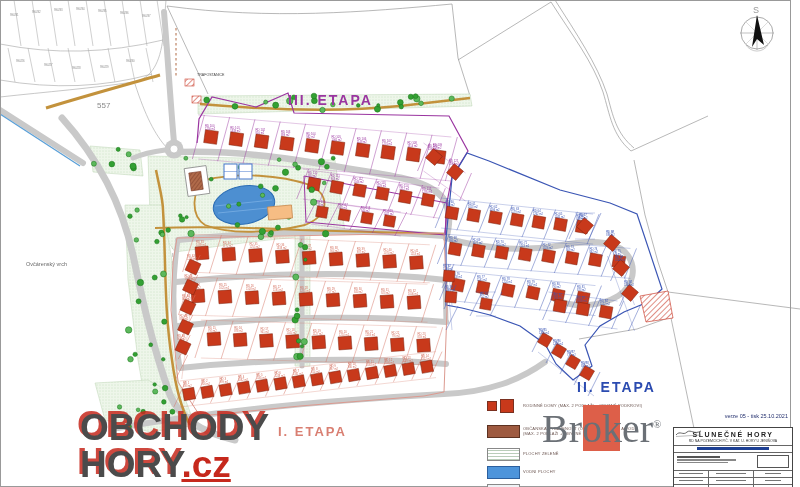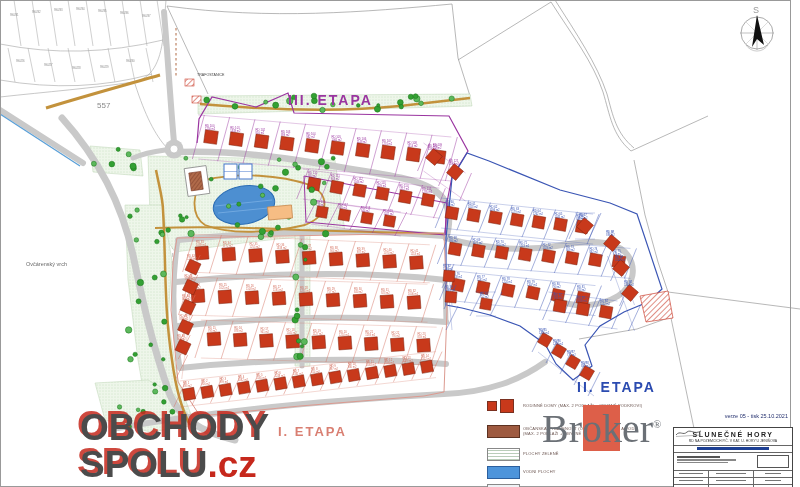--- a/index.html
+++ b/index.html
@@ -34,21 +34,21 @@
   .logobox{width:30px;height:11px;border:0.6px solid #555;margin:2.5px 3px 0 0;align-self:flex-start;}
   .tb-table{width:100%;}
   .tb-tr{display:flex;border-bottom:0.5px solid #666;height:6px;}
   .tb-td{border-right:0.5px solid #666;display:flex;align-items:center;}
   .tb-td .bar{width:70%;margin:0 auto;height:1.5px;background:#777;}
   
   .wm-reality{position:absolute;left:80px;top:409px;z-index:50;line-height:37px;
       font-weight:800;font-size:37px;letter-spacing:0px;color:#4b4b4b;
       font-family:"Liberation Sans",sans-serif;
       text-shadow:-3px -3px 0 rgba(198,40,28,.85);}
-  .wm-reality .cz{color:#c6281c;text-shadow:none;}
+  .wm-reality .cz{color:#c6281c;text-shadow:none;text-decoration:underline;}
   .wm-broker{position:absolute;left:540px;top:398px;width:270px;height:90px;z-index:40;
       font-family:"Liberation Serif",serif;color:#6b7076;}
   .wm-broker .sq{position:absolute;left:43px;top:7px;width:37px;height:46px;background:#dd5f49;}
   .wm-broker .l1{position:absolute;left:2px;top:6px;font-size:40px;line-height:40px;}
   .wm-broker .l1 sup{font-size:11px;}
   .wm-broker .l2{position:absolute;left:26px;top:28px;font-size:40px;line-height:40px;}
 </style>
 </head>
 <body>
 
@@ -848,21 +848,21 @@
           </div>
           <div class="tb-td" style="flex:1;border-right:none;">
             <div class="bar" style="width:40%;"></div>
           </div>
         </div>
     </div>
   </div>
 
   <div class="wm-reality">
     <span>OBCHODY</span><br>
-    <span>SPOLU</span><span class="cz">.cz</span>
+    <span>HORY</span><span class="cz">.cz</span>
   </div>
 
   <div class="wm-broker">
     <div class="sq"></div>
     <div class="l1"><span>Broker</span><sup>®</sup></div>
   </div>
 
 </div>
 
 </body></html>

